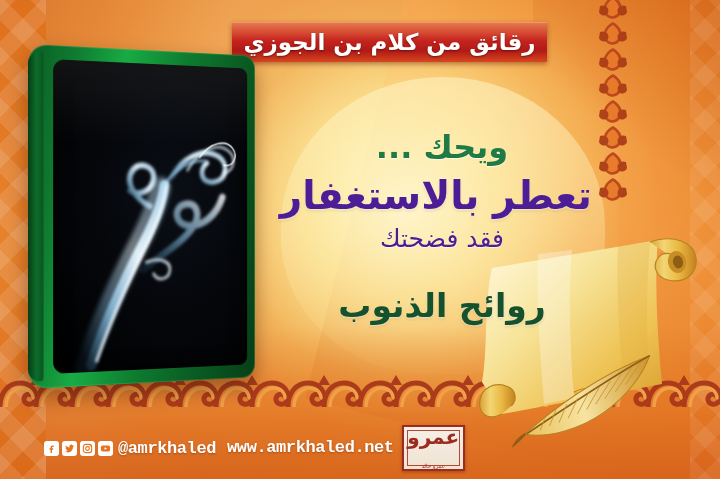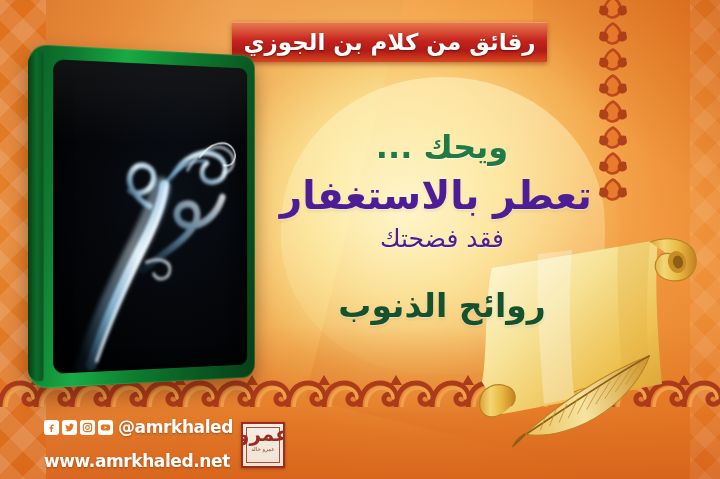--- a/index.html
+++ b/index.html
@@ -173,44 +173,44 @@
     position:absolute;right:6px;bottom:22px;width:236px;height:225px;
     pointer-events:none;
   }
 
   
   .footer{
     position:absolute;left:44px;bottom:8px;
     display:flex;align-items:center;gap:8px;
   }
   .logo-box{
-    width:44px;height:46px;
+    width:63px;height:46px;
     background:linear-gradient(180deg,#f6efe6,#efe3d2);
     border:2px solid #9c2b22;
     box-shadow:0 1px 3px rgba(80,20,5,.4);
     position:relative;
-    display:flex;align-items:center;justify-content:flex-start;
+    display:flex;align-items:center;justify-content:space-between;
     flex-direction:column;
     overflow:hidden;
   }
   .logo-box::before{
     content:"";position:absolute;left:3px;top:3px;right:3px;bottom:3px;
     border:1px solid #b5463a;
   }
   .logo-mark{
     position:relative;z-index:2;
     color:#9c2b22;font-size:20px;font-weight:bold;line-height:1;
     font-family:"DejaVu Sans","Liberation Sans",sans-serif;
   }
   .logo-sub{
     position:relative;z-index:2;
     color:#9c2b22;font-size:5.5px;line-height:1;margin-top:3px;
     letter-spacing:.2px;white-space:nowrap;
   }
-  .footer-right{display:flex;flex-direction:column;gap:17px;direction:ltr;}
+  .footer-right{display:flex;flex-direction:row;gap:11px;direction:ltr;font-family:Liberation Mono, monospace;}
   .social-row{
     display:flex;align-items:center;gap:3px;
   }
   .s-icon{
     width:15px;height:15px;border-radius:3px;
     background:#ffffff;
     display:flex;align-items:center;justify-content:center;
     flex:0 0 auto;
   }
   .s-icon svg{display:block;}

